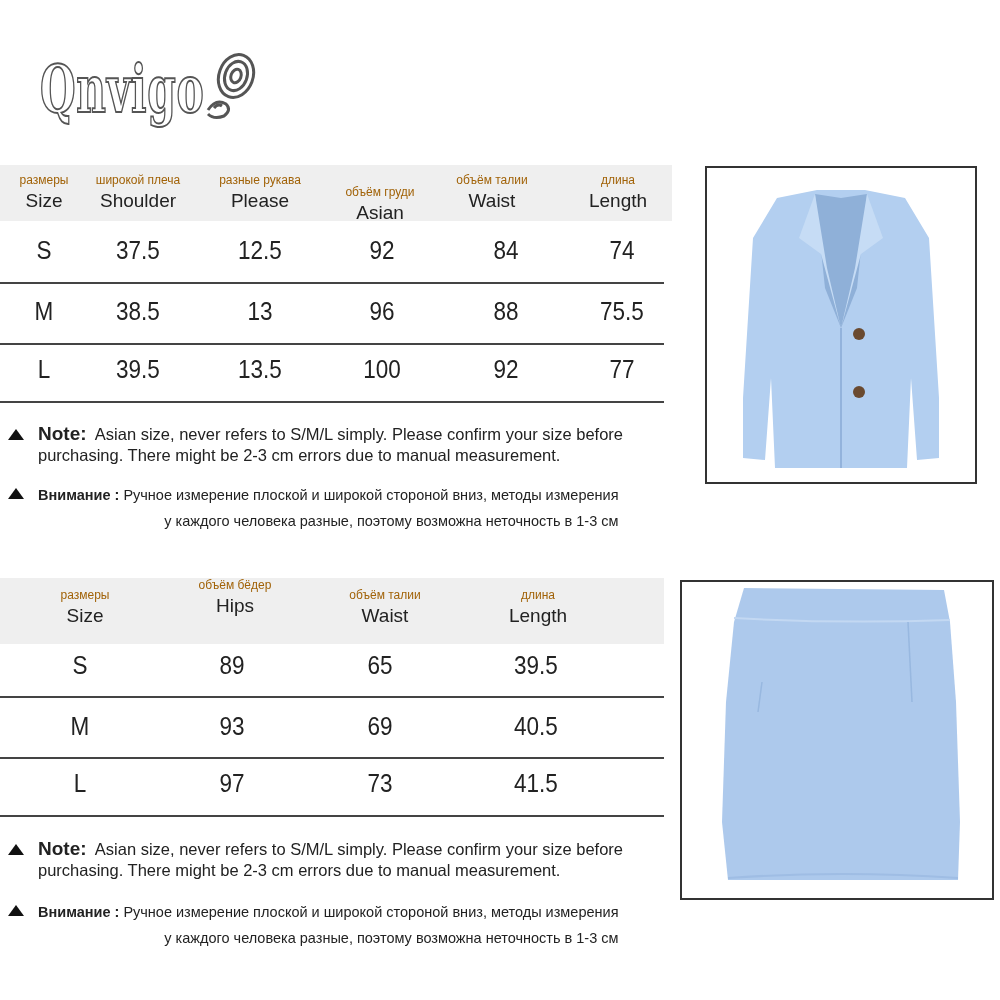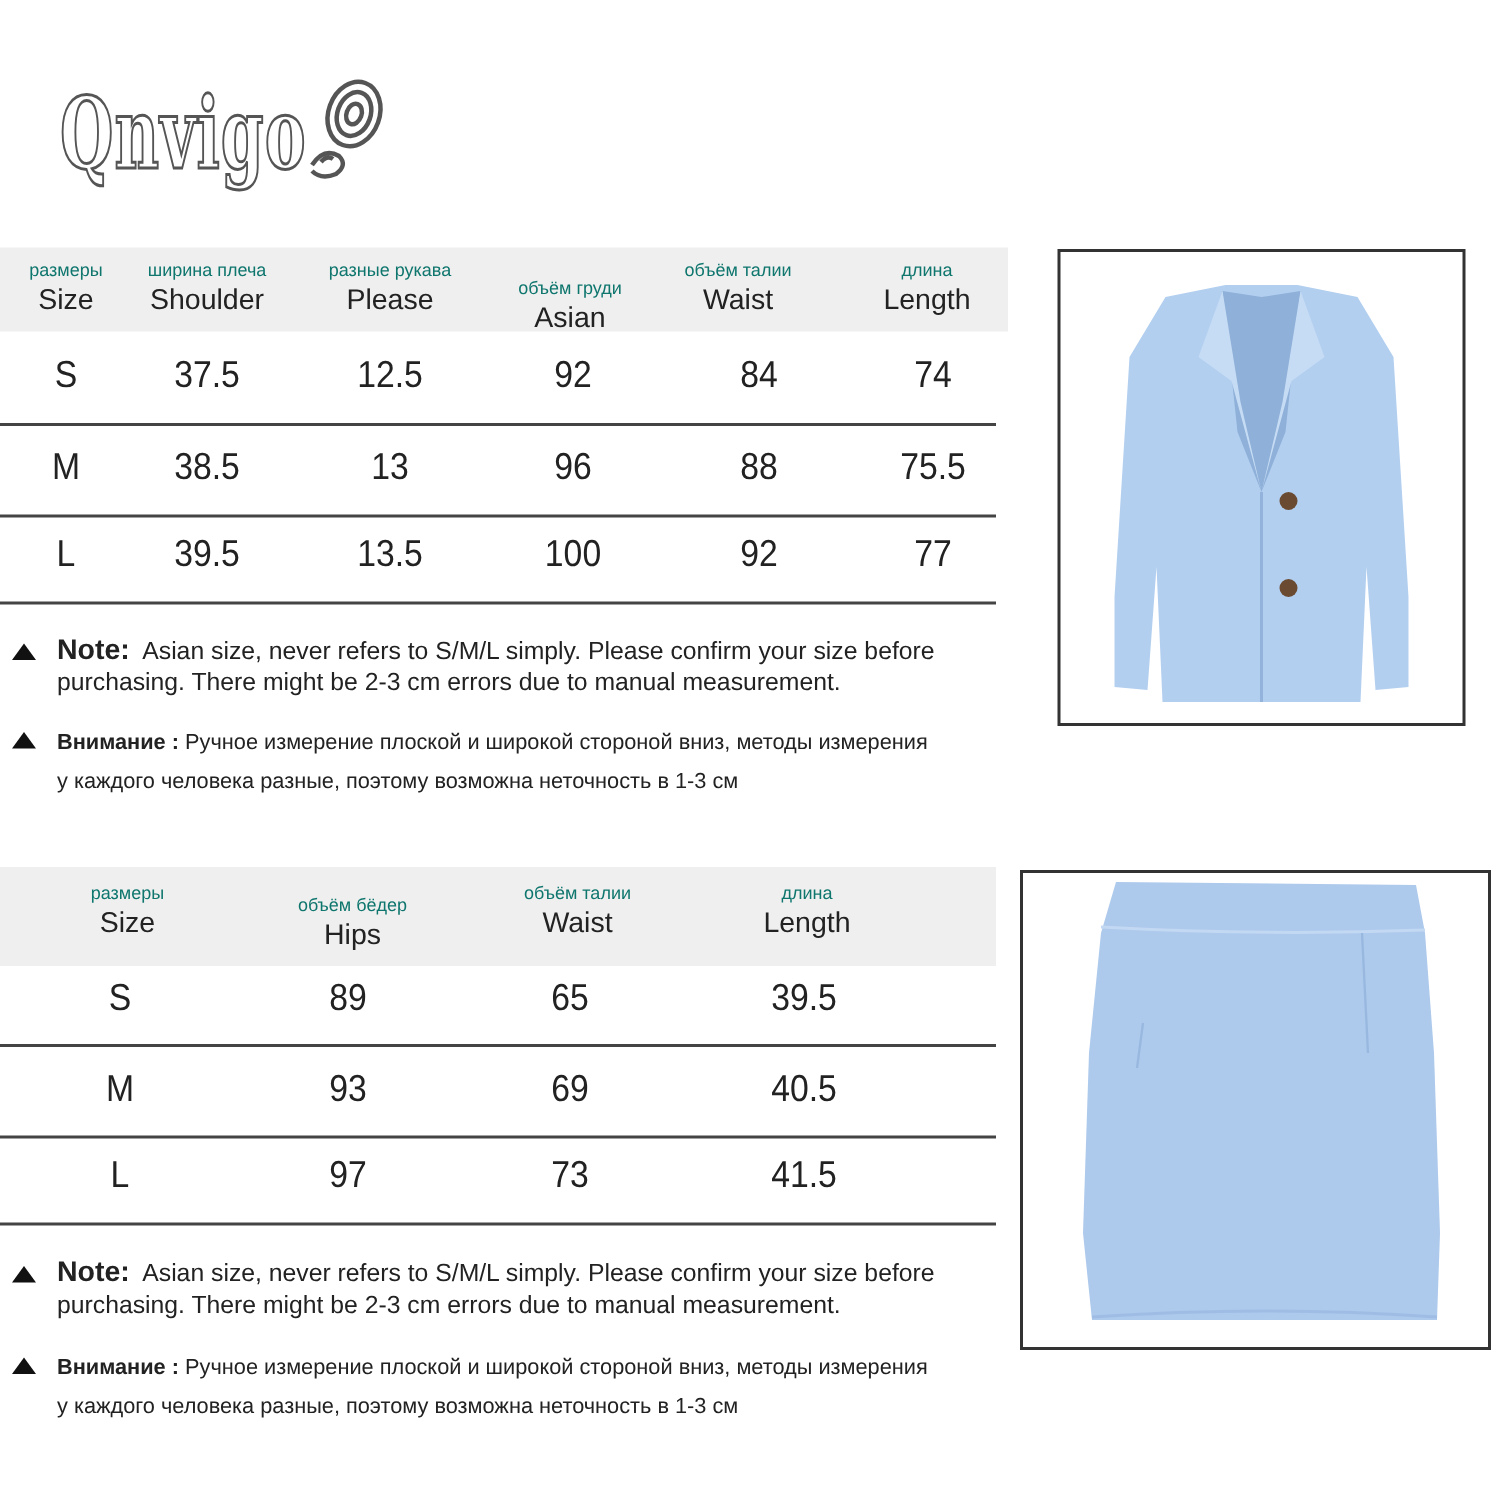--- a/index.html
+++ b/index.html
@@ -2,30 +2,30 @@
 <html><head>
 <meta charset="utf-8">
 <style>
   html,body{margin:0;padding:0;background:#fff;}
   body{width:1000px;height:1000px;position:relative;overflow:hidden;font-family:"Liberation Sans",sans-serif;color:#222;}
   .logo{position:absolute;left:40px;top:22px;height:100px;display:flex;align-items:flex-end;}
   .logo-text{font-family:"DejaVu Serif",serif;font-size:66px;letter-spacing:1px;color:#fff;-webkit-text-stroke:2px #555;transform:scaleX(0.62);transform-origin:left bottom;line-height:1;font-weight:bold;}
   .logo-mark{position:absolute;left:202px;top:50px;}
   .hdr{position:absolute;left:0;background:#efefef;}
   .hcell{position:absolute;text-align:center;}
-  .hcell .ru{font-size:12px;color:#0f766e;display:block;white-space:nowrap;}
+  .hcell .ru{font-size:12px;color:#a16207;display:block;white-space:nowrap;}
   .hcell .en{font-size:19px;color:#222;display:block;margin-top:3px;white-space:nowrap;}
   .row{position:absolute;left:0;}
   .cell{position:absolute;text-align:center;font-size:25px;color:#222;transform:scaleX(0.9);}
   .rule{position:absolute;left:0;height:2px;background:#444;}
   .note{position:absolute;left:8px;font-size:16.5px;line-height:21px;color:#222;}
   .note .tri{position:absolute;left:0;top:6px;width:0;height:0;border-left:8px solid transparent;border-right:8px solid transparent;border-bottom:11px solid #111;}
   .note .body{position:absolute;left:30px;white-space:nowrap;}
   .note b{font-size:19px;}
-  .note2 .body{font-size:14.5px;line-height:26px;}
+  .note2 .body{font-size:14.5px;line-height:26px;text-align:right;}
   .note2 b{font-size:14.5px;}
   .pic{position:absolute;border:2px solid #333;background:#fff;}
 </style>
 </head>
 <body>
 
 <div class="logo">
   <span class="logo-text">Qnvigo</span>
 </div>
 <svg class="logo-mark" width="56" height="72" viewBox="0 0 56 72">
@@ -37,21 +37,21 @@
     <path d="M12 58 q4 -5 8 -2"></path>
   </g>
 </svg>
 
 <div class="hdr" style="top:165px;width:672px;height:56px;">
   <div class="hcell" style="left:0;width:88px;top:8px;">
       <span class="ru">размеры</span>
       <span class="en">Size</span>
     </div>
   <div class="hcell" style="left:88px;width:100px;top:8px;">
-      <span class="ru">ширина плеча</span>
+      <span class="ru">широкой плеча</span>
       <span class="en">Shoulder</span>
     </div>
   <div class="hcell" style="left:210px;width:100px;top:8px;">
       <span class="ru">разные рукава</span>
       <span class="en">Please</span>
     </div>
   <div class="hcell" style="left:330px;width:100px;top:20px;">
       <span class="ru">объём груди</span>
       <span class="en">Asian</span>
     </div>
@@ -112,21 +112,21 @@
     <circle cx="152" cy="166" r="6" fill="#6a4a30"></circle>
     <circle cx="152" cy="224" r="6" fill="#6a4a30"></circle>
   </svg>
 </div>
 
 <div class="hdr" style="top:578px;width:664px;height:66px;">
   <div class="hcell" style="left:35px;width:100px;top:10px;">
       <span class="ru">размеры</span>
       <span class="en">Size</span>
     </div>
-  <div class="hcell" style="left:185px;width:100px;top:18px;">
+  <div class="hcell" style="left:185px;width:100px;top:0;">
       <span class="ru">объём бёдер</span>
       <span class="en">Hips</span>
     </div>
   <div class="hcell" style="left:335px;width:100px;top:10px;">
       <span class="ru">объём талии</span>
       <span class="en">Waist</span>
     </div>
   <div class="hcell" style="left:488px;width:100px;top:10px;">
       <span class="ru">длина</span>
       <span class="en">Length</span>

